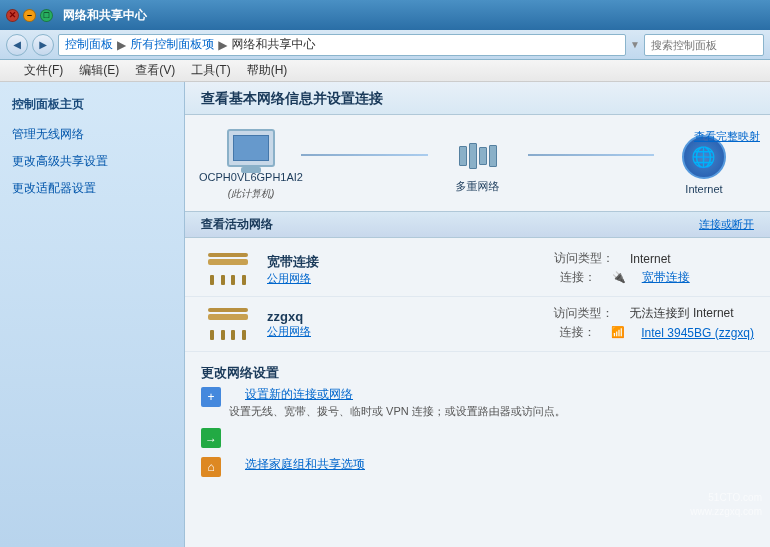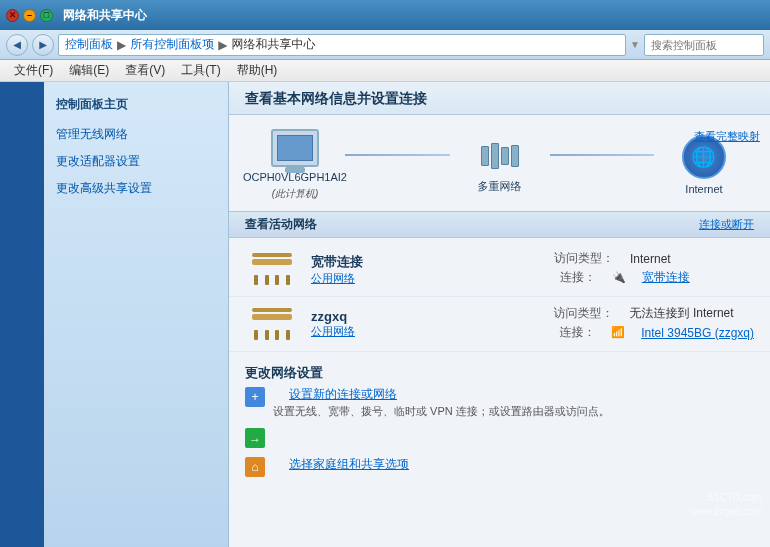--- a/index.html
+++ b/index.html
@@ -77,21 +77,21 @@
       font-size: 11px;
       color: #666;
     }
 
     
     .menu-bar {
       height: 22px;
       background: linear-gradient(to bottom, #f5f5f5, #e8e8e8);
       display: flex;
       align-items: flex-start;
-      padding: 0 6px;
+      padding: 0 16px;
       gap: 0;
       border-bottom: 1px solid #ccc;
     }
     .menu-item {
       padding: 2px 8px;
       cursor: pointer;
       font-size: 12px;
       color: #333;
     }
 
@@ -101,21 +101,20 @@
       height: calc(547px - 82px);
     }
 
     
     .sidebar {
       width: 185px;
       background: linear-gradient(to bottom, #d4e8f8, #b8d4ed);
       border-right: 1px solid #a0c0d8;
       padding: 8px 0;
       flex-shrink: 0;
-      margin-left: 44px;
     }
     .sidebar-title {
       font-size: 12px;
       font-weight: bold;
       color: #1a4a7a;
       padding: 6px 12px 8px;
     }
     .sidebar-link {
       display: block;
       padding: 5px 12px;
@@ -427,22 +426,22 @@
     <div class="menu-item">查看(V)</div>
     <div class="menu-item">工具(T)</div>
     <div class="menu-item">帮助(H)</div>
   </div>
 
   <div class="main-layout">
 
     <div class="sidebar">
       <div class="sidebar-title">控制面板主页</div>
       <a class="sidebar-link">管理无线网络</a>
+      <a class="sidebar-link">更改高级共享设置</a>
       <a class="sidebar-link">更改适配器设置</a>
-      <a class="sidebar-link">更改高级共享设置</a>
     </div>
 
     <div class="content">
 
       <div class="content-header">
         <div class="content-title">查看基本网络信息并设置连接</div>
       </div>
 
       <div class="network-diagram">
 

